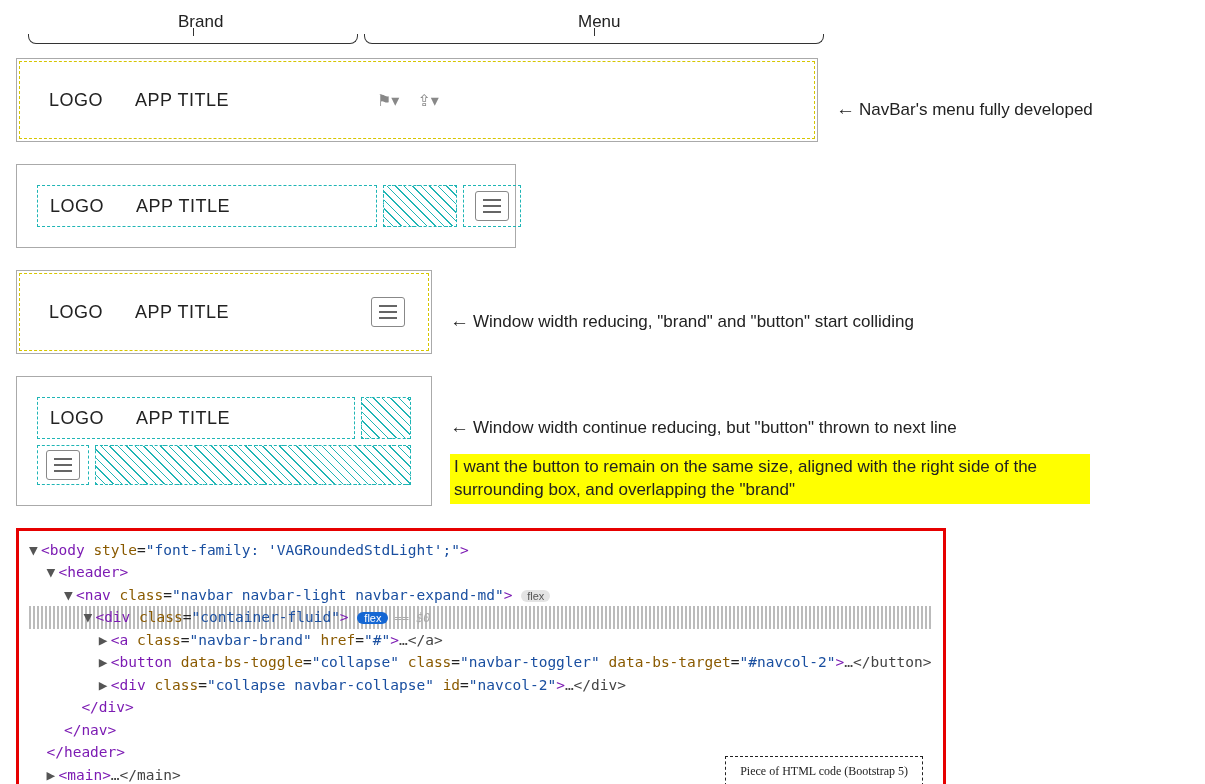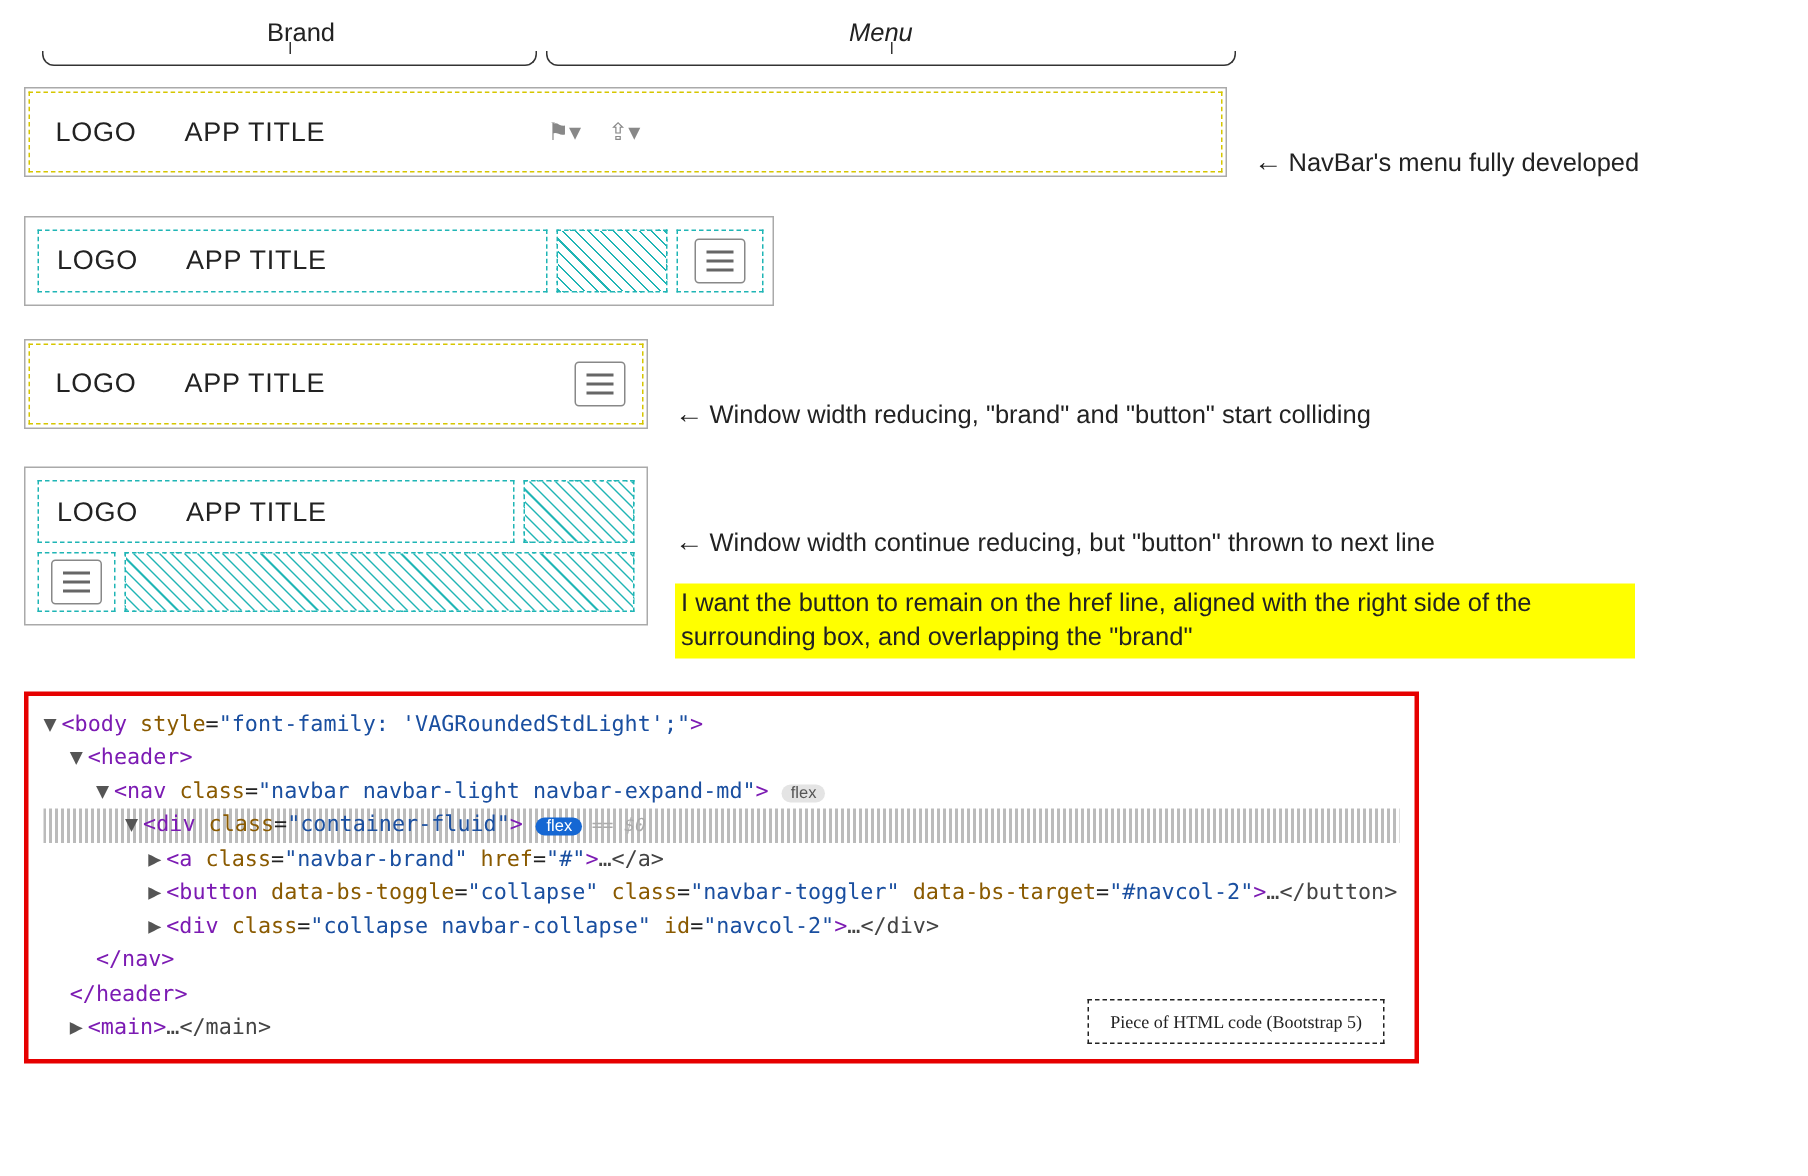--- a/index.html
+++ b/index.html
@@ -17,21 +17,21 @@
   .top-labels .bracket { position: absolute; top: 22px; border-top:none; border-bottom:1px solid #333; border-left:1px solid #333; border-right:1px solid #333; height:10px; border-radius: 0 0 8px 8px; }
   .top-labels .bracket::after {
     content:""; position:absolute; left:50%; top:-6px; width:1px; height:8px; background:#333;
   }
   .row { display:flex; align-items:flex-start; gap:18px; margin-bottom:22px; }
   .caption { font-size:17px; line-height:1.35;margin-top:38px; }
   .arrow { font-size:19px; margin-right:4px; }
   .highlight { background:#ffff00; display:inline-block; padding:2px 4px; }
 
   
-  .nav-mock { border:1px solid #aaa; background:#fff; padding:8px; position:relative; }
+  .nav-mock { border:1px solid #aaa; background:#fff; padding:20px; position:relative; }
   .dash-yellow { position:absolute; inset:2px; border:1px dashed #d6c600; pointer-events:none; }
   .dash-teal   { border:1px dashed #1fb5b5; }
   .hatch {
     background-image: repeating-linear-gradient(45deg,#1fb5b5 0,#1fb5b5 1px,transparent 1px,transparent 6px);
   }
   .brand-cell { display:flex; align-items:center; gap:32px; height:42px; padding:0 12px; font-weight:400; font-size:18px; letter-spacing:.5px; }
   .brand-cell .logo { font-weight:400; }
   .menu-icons { display:flex; align-items:center; gap:18px; color:#888; font-size:16px; padding-left:10px; }
   .ham { width:34px; height:30px; border:1px solid #888; border-radius:3px; display:flex; align-items:center; justify-content:center; background:#fff;}
   .ham span{ display:block; width:18px; height:2px; background:#666; position:relative;}
@@ -50,21 +50,21 @@
   .pill-grey { background:#e4e4e4; color:#555; font-size:11px; padding:0 6px; border-radius:8px; font-family:Arial; }
   .pill-blue { background:#1567d3; color:#fff; font-size:11px; padding:0 7px; border-radius:8px; font-family:Arial; }
   .eq0 { color:#aaa; font-style:italic; font-size:12px; margin-left:6px;}
   .code-label { position:absolute; right:20px; bottom:10px; border:1px dashed #222; padding:5px 14px; font-family:Liberation Serif, serif; font-size:12px; background:#fff;}
 </style>
 </head>
 <body>
 
 <div class="top-labels">
   <div class="lbl" style="left:150px;">Brand</div>
-  <div class="lbl" style="left:538px;font-style:italic;">Menu</div>
+  <div class="lbl" style="left:550px;">Menu</div>
   <div class="bracket" style="left:0px; width:330px;"></div>
   <div class="bracket" style="left:336px; width:460px;"></div>
 </div>
 
 <div class="row">
   <div class="nav-mock" style="width:802px;">
     <div class="dash-yellow"></div>
     <div style="display:flex; align-items:center;">
       <div class="brand-cell" style="width:330px;">
         <span class="logo">LOGO</span>
@@ -132,30 +132,31 @@
           </div>
       </div>
       <div class="dash-teal hatch" style="flex:1 1 auto;"></div>
     </div>
   </div>
   <div style="flex:1;">
     <div class="caption">
       <span class="arrow">←</span><span>Window width continue reducing, but "button" thrown to next line</span>
     </div>
     <div class="caption" style="margin-top:14px; max-width:640px;">
-      <span class="highlight">I want the button to remain on the href line, aligned with the right side of the surrounding box, and overlapping the "brand"</span>
+      <span class="highlight">I want the button to remain on the same size, aligned with the right side of the surrounding box, and overlapping the "brand"</span>
     </div>
   </div>
 </div>
 
 <div class="code-panel">
   <div class="line"><span class="tri">▼</span><span class="tag">&lt;<span>body</span></span> <span class="attr">style</span>=<span class="val">"font-family: 'VAGRoundedStdLight';"</span><span class="tag">&gt;</span></div>
   <div class="line">  <span class="tri">▼</span><span class="tag">&lt;<span>header</span>&gt;</span></div>
   <div class="line">    <span class="tri">▼</span><span class="tag">&lt;<span>nav</span></span> <span class="attr">class</span>=<span class="val">"navbar navbar-light navbar-expand-md"</span><span class="tag">&gt;</span> <span class="pill-grey">flex</span></div>
   <div class="line strk">      <span class="tri">▼</span><span class="tag">&lt;<span>div</span></span> <span class="attr">class</span>=<span class="val">"container-fluid"</span><span class="tag">&gt;</span> <span class="pill-blue">flex</span><span class="eq0">== $0</span></div>
   <div class="line">        <span class="tri">▶</span><span class="tag">&lt;<span>a</span></span> <span class="attr">class</span>=<span class="val">"navbar-brand"</span> <span class="attr">href</span>=<span class="val">"#"</span><span class="tag">&gt;</span><span class="txt">…&lt;/a&gt;</span></div>
   <div class="line">        <span class="tri">▶</span><span class="tag">&lt;<span>button</span></span> <span class="attr">data-bs-toggle</span>=<span class="val">"collapse"</span> <span class="attr">class</span>=<span class="val">"navbar-toggler"</span> <span class="attr">data-bs-target</span>=<span class="val">"#navcol-2"</span><span class="tag">&gt;</span><span class="txt">…&lt;/button&gt;</span></div>
   <div class="line">        <span class="tri">▶</span><span class="tag">&lt;<span>div</span></span> <span class="attr">class</span>=<span class="val">"collapse navbar-collapse"</span> <span class="attr">id</span>=<span class="val">"navcol-2"</span><span class="tag">&gt;</span><span class="txt">…&lt;/div&gt;</span></div>
+  <div class="line">      <span class="tag">&lt;/div&gt;</span></div>
   <div class="line">    <span class="tag">&lt;/nav&gt;</span></div>
   <div class="line">  <span class="tag">&lt;/header&gt;</span></div>
   <div class="line">  <span class="tri">▶</span><span class="tag">&lt;<span>main</span>&gt;</span><span class="txt">…&lt;/main&gt;</span></div>
   <div class="code-label">Piece of HTML code (Bootstrap 5)</div>
 </div>
 
 </body></html>

